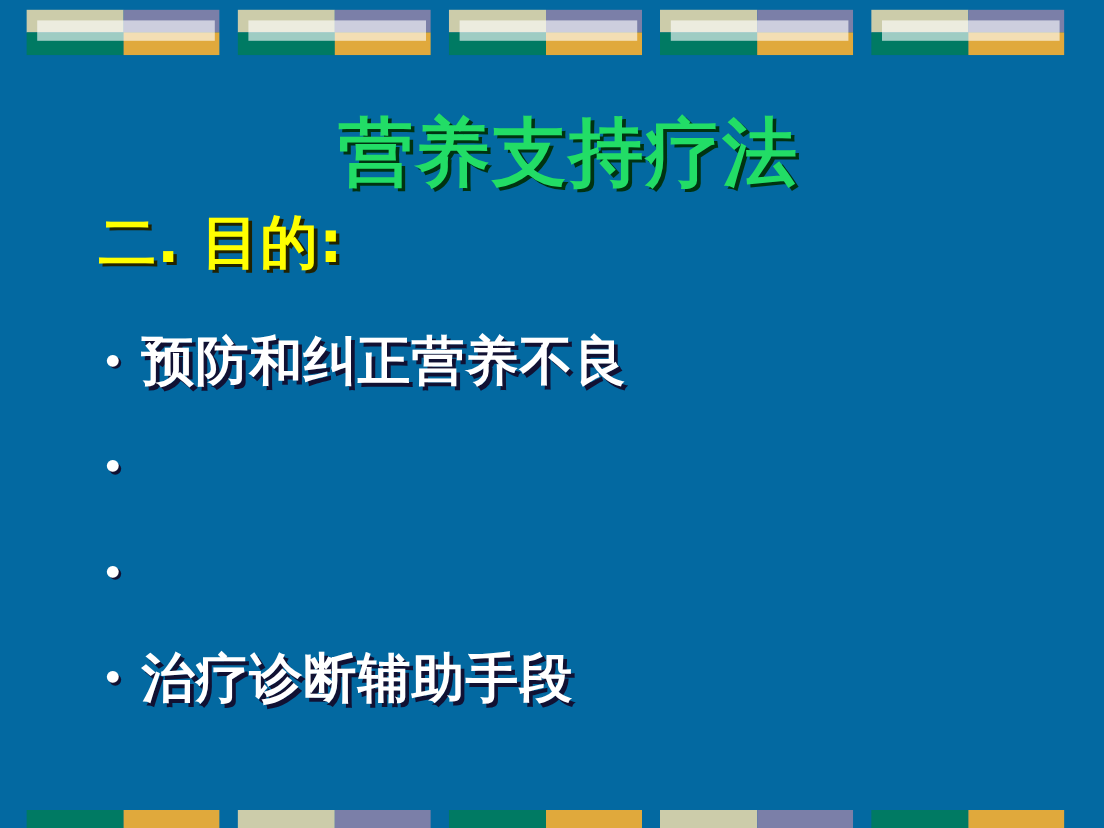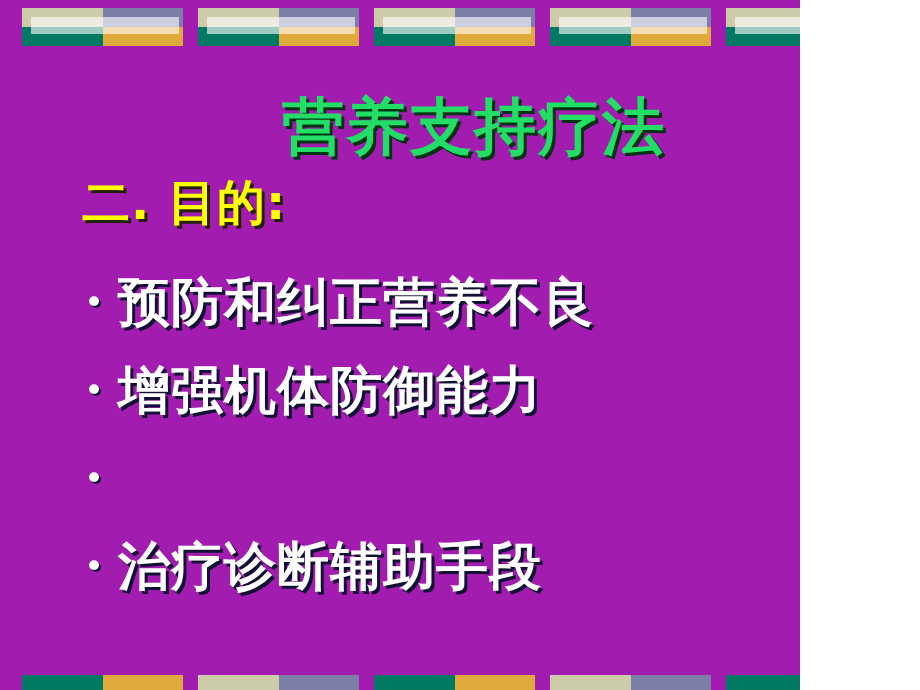--- a/index.html
+++ b/index.html
@@ -9,23 +9,23 @@
   }
   body {
     width: 920px;
     height: 690px;
     overflow: hidden;
     font-family: "DejaVu Sans", "Liberation Sans", sans-serif;
   }
 
   #slide {
     position: relative;
-    width: 800px;
+    width: 920px;
     height: 690px;
-    background: #a21caf;
+    background: #0369a1;
     overflow: hidden;
   }
 
   
   .deco-row {
     position: absolute;
     left: 0;
     width: 920px;
     display: flex;
   }
@@ -125,21 +125,21 @@
   .bullet-marker {
     flex: 0 0 34px;
     font-size: 34px;
     color: #ffffff;
     line-height: 1;
     text-align: left;
     padding-left: 2px;
     text-shadow: 2px 2px 0 #111133;
   }
   .bullet-text {
-    font-size: 52px;
+    font-size: 44px;
     font-weight: bold;
     color: #ffffff;
     letter-spacing: 1px;
     text-shadow: 3px 3px 0 #111133;
     line-height: 1.0;
   }
 </style>
 </head>
 <body>
 
@@ -187,21 +187,20 @@
 
   <div id="subtitle">二. 目的:</div>
 
   <div id="bullets">
     <div class="bullet">
       <span class="bullet-marker">•</span>
       <span class="bullet-text">预防和纠正营养不良</span>
     </div>
     <div class="bullet">
       <span class="bullet-marker">•</span>
-      <span class="bullet-text">增强机体防御能力</span>
     </div>
     <div class="bullet">
       <span class="bullet-marker">•</span>
     </div>
     <div class="bullet">
       <span class="bullet-marker">•</span>
       <span class="bullet-text">治疗诊断辅助手段</span>
     </div>
   </div>
 

